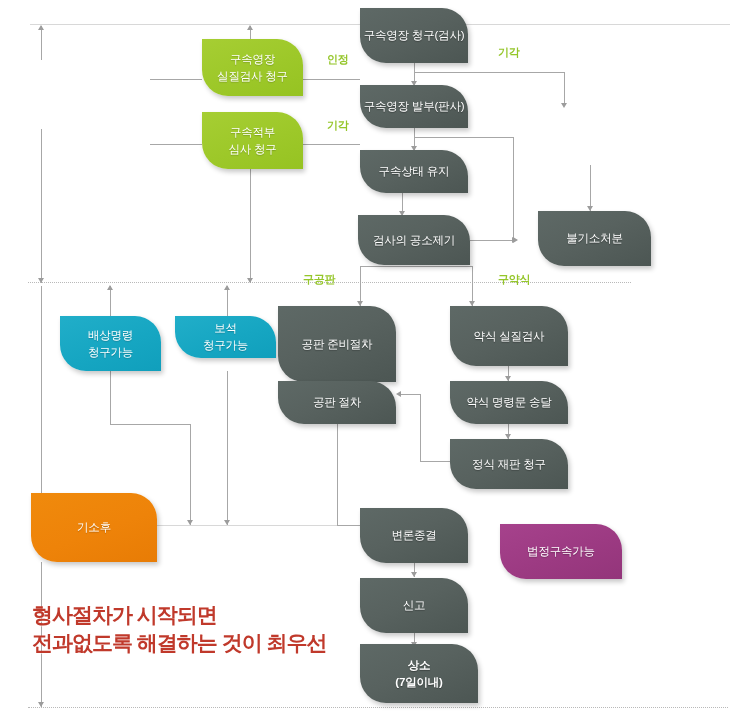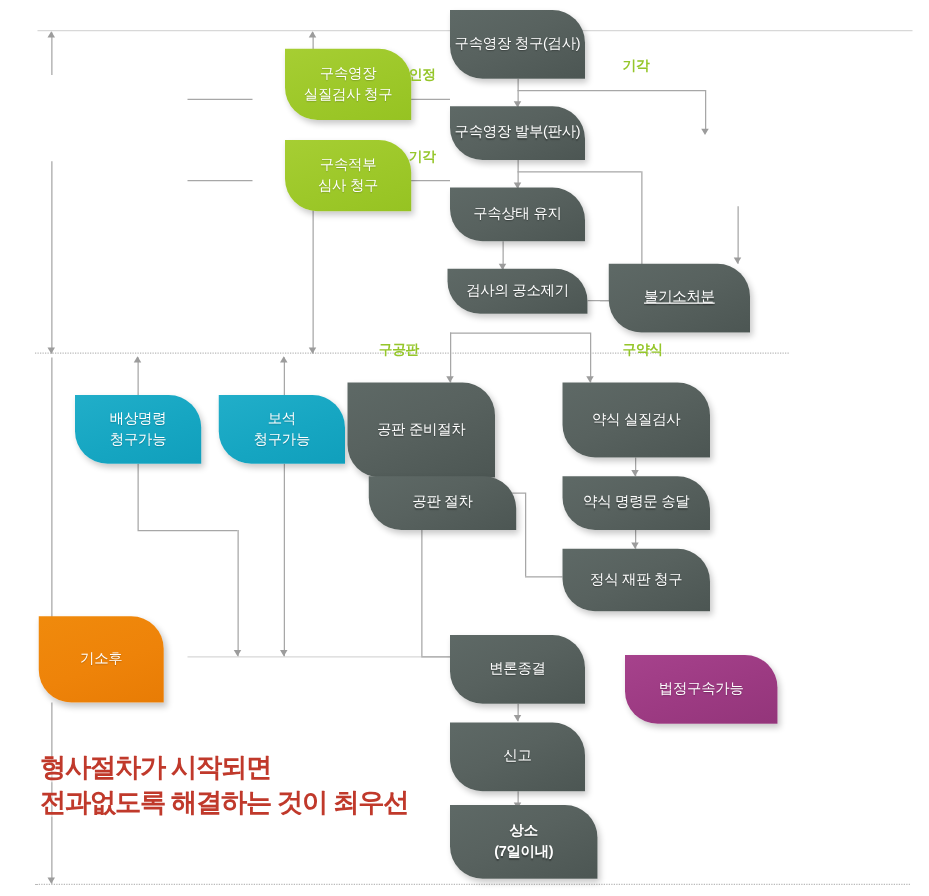--- a/index.html
+++ b/index.html
@@ -37,21 +37,20 @@
     background:linear-gradient(155deg,#5e6966 0%,#58625f 45%,#4c5653 100%);
     text-shadow:0 1px 1px rgba(0,0,0,0.35);
   }
   .node.orange{
     background:linear-gradient(160deg,#f08a0c 0%,#ee8309 55%,#e87c05 100%);
     text-shadow:0 1px 1px rgba(0,0,0,0.22);
   }
   .node.green{
     background:linear-gradient(160deg,#a6ce33 0%,#9dc829 55%,#96c322 100%);
     text-shadow:0 1px 1px rgba(0,0,0,0.20);
-    margin-left:26px;
   }
   .node.cyan{
     background:linear-gradient(160deg,#21aec9 0%,#16a6c2 55%,#109fbc 100%);
     text-shadow:0 1px 1px rgba(0,0,0,0.20);
   }
   .node.magenta{
     background:linear-gradient(160deg,#a6428c 0%,#9c3a82 55%,#93357a 100%);
     text-shadow:0 1px 1px rgba(0,0,0,0.25);
   }
 
@@ -225,42 +224,42 @@
 
   <div class="node green" style="left:202px;top:112px;width:101px;height:57px;">구속적부
 심사 청구</div>
 
   <div class="node gray" style="left:360px;top:8px;width:108px;height:55px;">구속영장 청구(검사)</div>
 
   <div class="node gray" style="left:360px;top:85px;width:108px;height:43px;">구속영장 발부(판사)</div>
 
   <div class="node gray" style="left:360px;top:150px;width:108px;height:43px;">구속상태 유지</div>
 
-  <div class="node gray" style="left:358px;top:215px;width:112px;height:36px;">검사의 공소제기</div>
-
-
-  <div class="node gray" style="left:487px;top:211px;width:113px;height:55px;text-decoration:underline;">불기소처분</div>
+  <div class="node gray" style="left:358px;top:215px;width:112px;height:50px;">검사의 공소제기</div>
+
+
+  <div class="node gray" style="left:538px;top:211px;width:113px;height:55px;">불기소처분</div>
 
   <div class="node cyan" style="left:60px;top:316px;width:101px;height:55px;">배상명령
 청구가능</div>
 
-  <div class="node cyan" style="left:175px;top:316px;width:101px;height:55px;">보석
+  <div class="node cyan" style="left:175px;top:316px;width:101px;height:42px;">보석
 청구가능</div>
 
   <div class="node gray" style="left:278px;top:306px;width:118px;height:76px;">공판 준비절차</div>
 
-  <div class="node gray" style="left:295px;top:381px;width:118px;height:43px;">공판 절차</div>
+  <div class="node gray" style="left:278px;top:381px;width:118px;height:43px;">공판 절차</div>
 
   <div class="node gray" style="left:450px;top:306px;width:118px;height:60px;">약식 실질검사</div>
 
   <div class="node gray" style="left:450px;top:381px;width:118px;height:43px;">약식 명령문 송달</div>
 
   <div class="node gray" style="left:450px;top:439px;width:118px;height:50px;">정식 재판 청구</div>
 
-  <div class="node orange" style="left:31px;top:493px;width:100px;height:69px;">기소후</div>
+  <div class="node orange" style="left:31px;top:493px;width:126px;height:69px;">기소후</div>
 
   <div class="node gray" style="left:360px;top:508px;width:108px;height:55px;">변론종결</div>
 
   <div class="node gray" style="left:360px;top:578px;width:108px;height:55px;">신고</div>
 
   <div class="node gray" style="left:360px;top:644px;width:118px;height:59px;font-weight:bold;">상소
 (7일이내)</div>
 
   <div class="node magenta" style="left:500px;top:508px;width:122px;height:55px;margin-top:16px;">법정구속가능</div>
 

